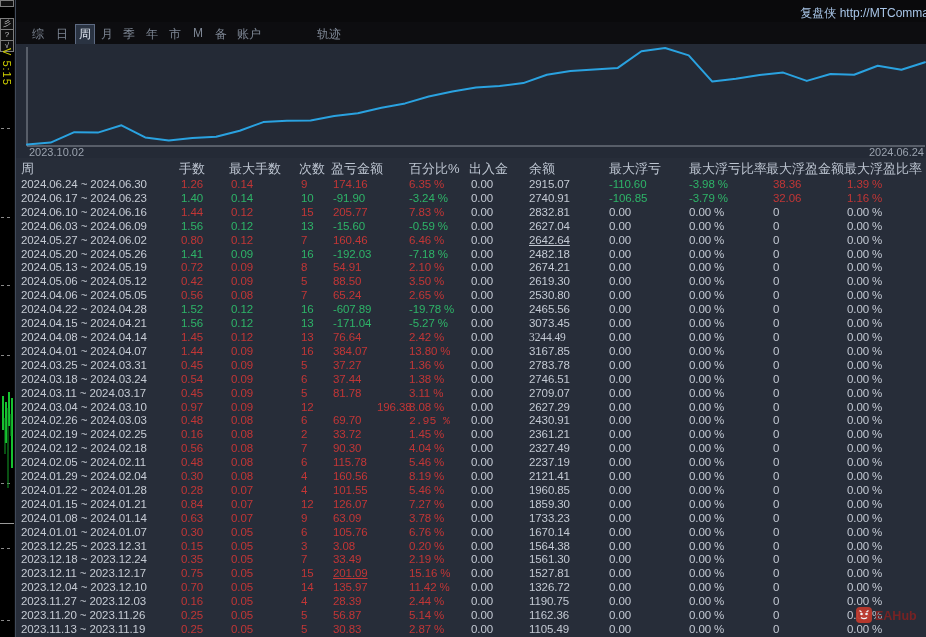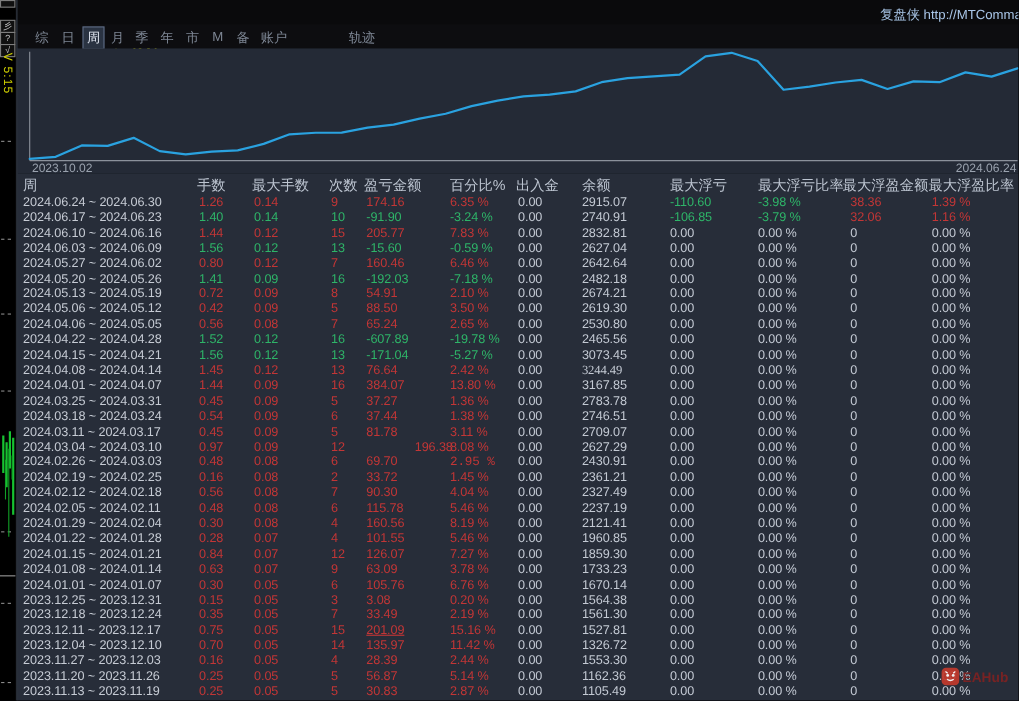--- a/index.html
+++ b/index.html
@@ -187,21 +187,21 @@
             <span class="cell c-dim" style="left: 831px;">0.00 %</span>
           </div>
           <div class="trow">
             <span class="cell c-date" style="left: 5px;">2024.05.27 ~ 2024.06.02</span>
             <span class="cell c-red" style="left: 165px;">0.80</span>
             <span class="cell c-red" style="left: 215px;">0.12</span>
             <span class="cell c-red" style="left: 285px;">7</span>
             <span class="cell c-red" style="left: 317px;">160.46</span>
             <span class="cell c-red" style="left: 393px;">6.46 %</span>
             <span class="cell c-dim" style="left: 455px;">0.00</span>
-            <span class="cell c-dim" style="left: 513px;">2642.64</span>
+            <span class="cell c-dim" style="left: 513px; text-decoration: underline;">2642.64</span>
             <span class="cell c-dim" style="left: 593px;">0.00</span>
             <span class="cell c-dim" style="left: 673px;">0.00 %</span>
             <span class="cell c-dim" style="left: 757px;">0</span>
             <span class="cell c-dim" style="left: 831px;">0.00 %</span>
           </div>
           <div class="trow">
             <span class="cell c-date" style="left: 5px;">2024.05.20 ~ 2024.05.26</span>
             <span class="cell c-green" style="left: 165px;">1.41</span>
             <span class="cell c-green" style="left: 215px;">0.09</span>
             <span class="cell c-green" style="left: 285px;">16</span>
@@ -551,21 +551,21 @@
             <span class="cell c-dim" style="left: 831px;">0.00 %</span>
           </div>
           <div class="trow">
             <span class="cell c-date" style="left: 5px;">2023.11.27 ~ 2023.12.03</span>
             <span class="cell c-red" style="left: 165px;">0.16</span>
             <span class="cell c-red" style="left: 215px;">0.05</span>
             <span class="cell c-red" style="left: 285px;">4</span>
             <span class="cell c-red" style="left: 317px;">28.39</span>
             <span class="cell c-red" style="left: 393px;">2.44 %</span>
             <span class="cell c-dim" style="left: 455px;">0.00</span>
-            <span class="cell c-dim" style="left: 513px;">1553.30</span>
+            <span class="cell c-dim" style="left: 513px;">1190.75</span>
             <span class="cell c-dim" style="left: 593px;">0.00</span>
             <span class="cell c-dim" style="left: 673px;">0.00 %</span>
             <span class="cell c-dim" style="left: 757px;">0</span>
             <span class="cell c-dim" style="left: 831px;">0.00 %</span>
           </div>
           <div class="trow">
             <span class="cell c-date" style="left: 5px;">2023.11.20 ~ 2023.11.26</span>
             <span class="cell c-red" style="left: 165px;">0.25</span>
             <span class="cell c-red" style="left: 215px;">0.05</span>
             <span class="cell c-red" style="left: 285px;">5</span>

